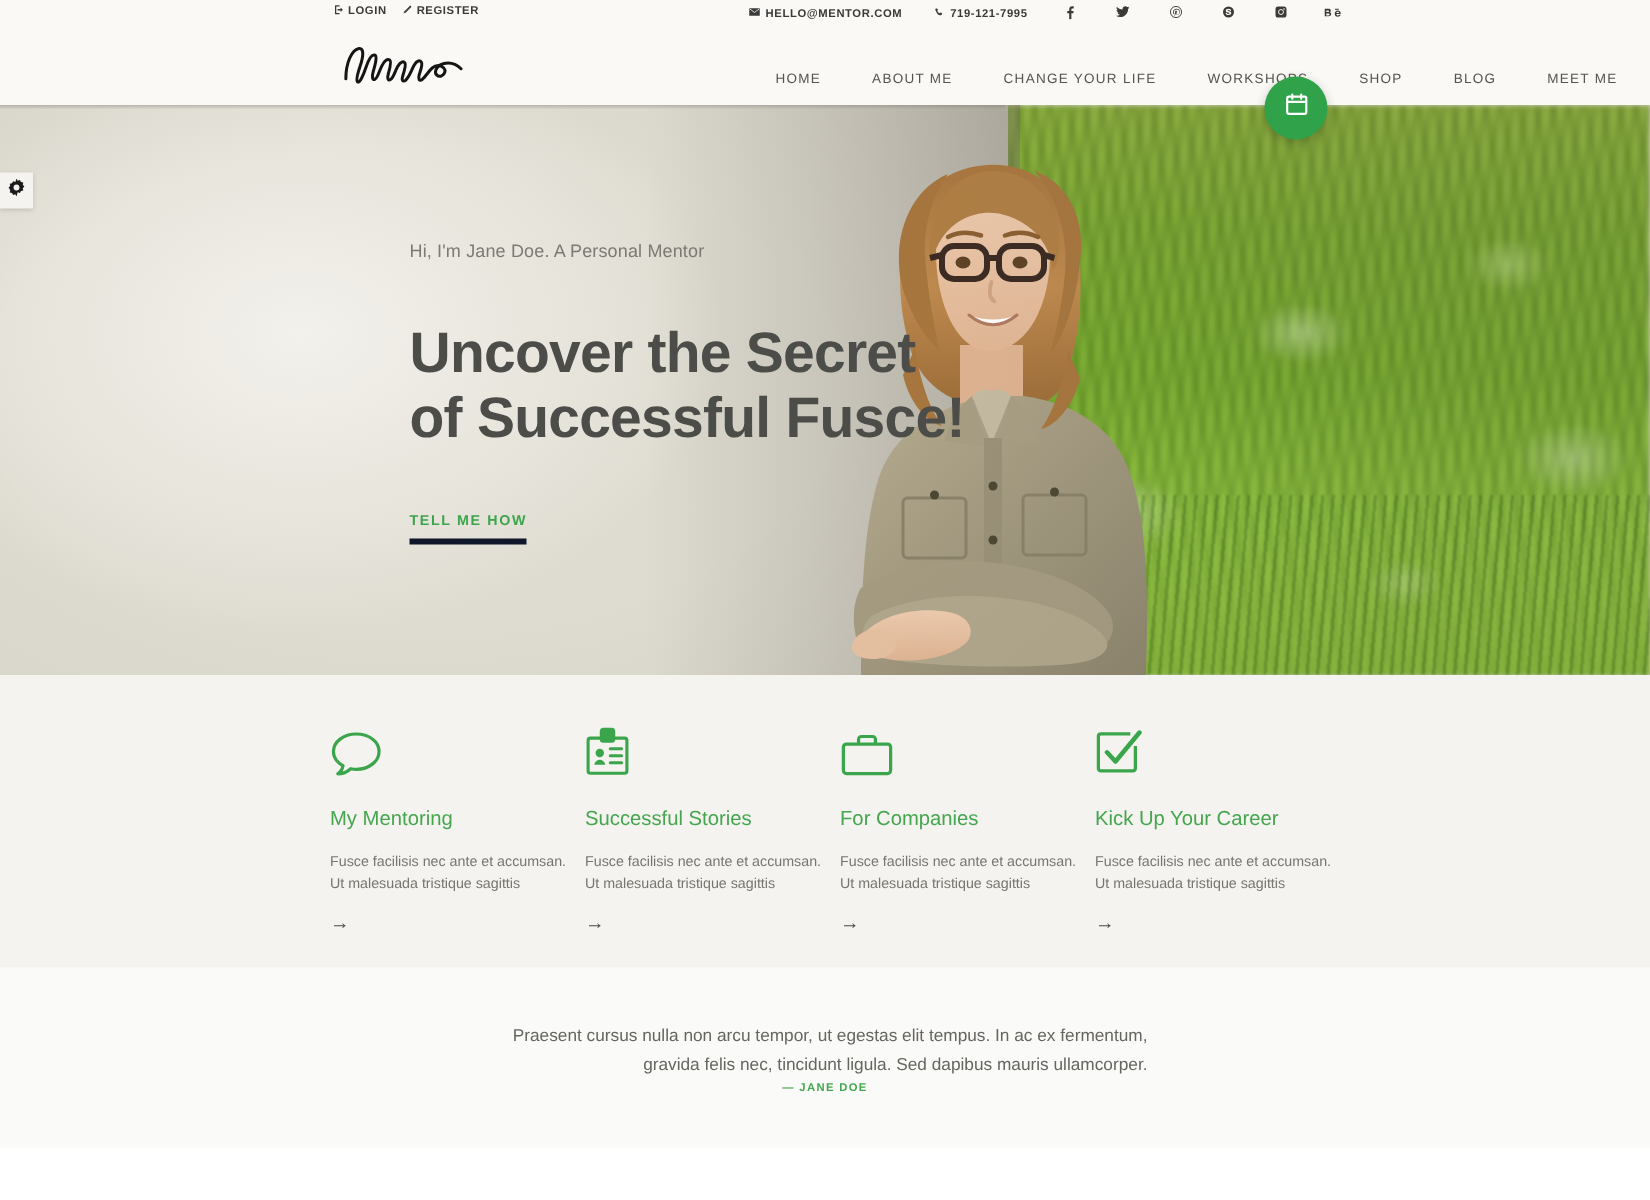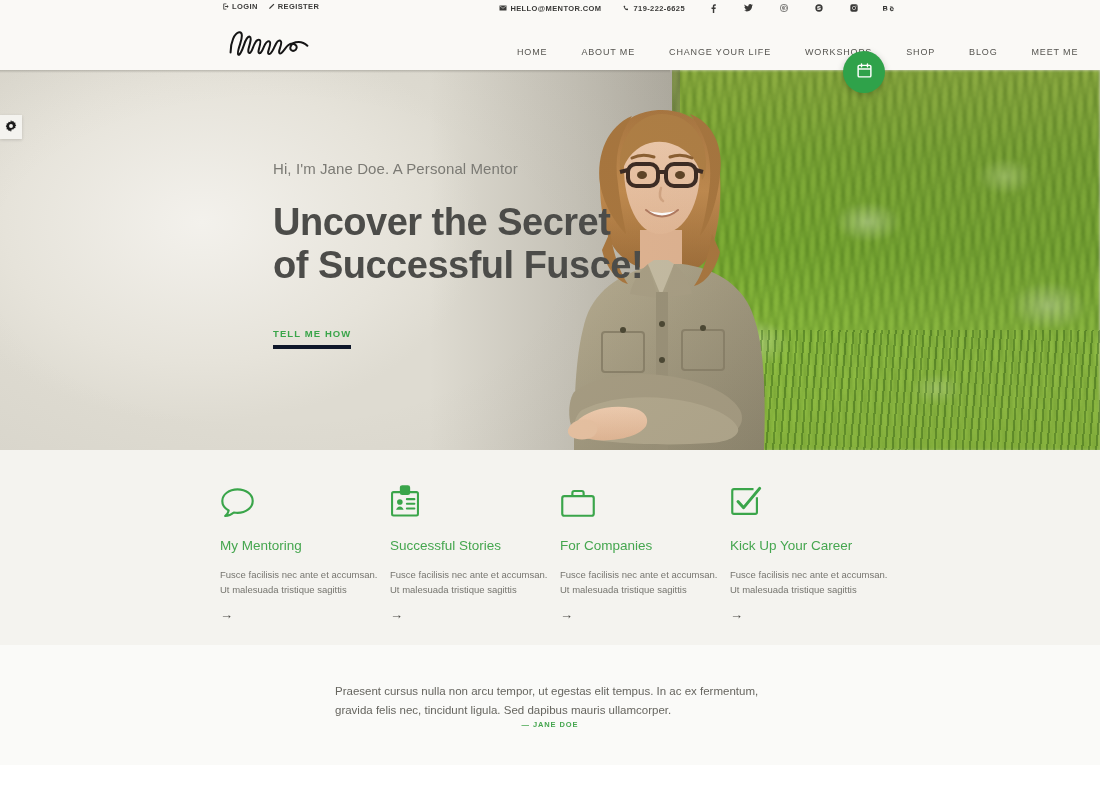--- a/index.html
+++ b/index.html
@@ -103,21 +103,21 @@
     pointer-events:none;
   }
 
   
   .person { position: absolute; left: 540px; top: 22px; width: 290px; height: 358px; }
 
   .hero-content {
     position: absolute; left: 273px; top: 90px; z-index: 5;
   }
   .hero-sub {
-    font-size: 15px; color: #7b7a74; letter-spacing: .1px; margin-bottom: 24px;
+    font-size: 12px; color: #7b7a74; letter-spacing: .1px; margin-bottom: 41px;
   }
   .hero-title {
     font-size: 38px; line-height: 1.14; color: #4c4c49;
     font-weight: 700; letter-spacing: -0.5px; white-space: pre-line;
   }
   .hero-cta {
     display: inline-block; margin-top: 40px;
     font-size: 9.5px; letter-spacing: 1.1px; font-weight: 700;
     color: #3aa54a; text-decoration: none; padding-bottom: 6px;
     border-bottom: 4px solid #0f172a;
@@ -162,21 +162,21 @@
     text-decoration: none; display:inline-block;
   }
 
   
   .quote {
     position: relative; background: #fafaf8; height: 120px;
     display: flex; flex-direction: column; align-items: center;
     padding-top: 37px;
   }
   .quote-text {
-    width: 430px; text-align: left; font-size: 11.5px; line-height: 1.65;
+    width: 430px; text-align: right; font-size: 11.5px; line-height: 1.65;
     color: #66655f;
   }
   .quote-author {
     font-size: 7.5px; letter-spacing: .9px;
     color: #45a64f; font-weight: 700;
   }
   .bottom-fill { height: 35px; background: #ffffff; }
 </style>
 </head>
 <body>
@@ -214,21 +214,21 @@
             </svg>
         </span>
         <span>HELLO@MENTOR.COM</span>
       </a>
       <a class="tb-item" href="#">
         <span>
           <svg width="7" height="7" viewBox="0 0 16 16" fill="currentColor">
               <path d="M3 1.5c1 0 1.5.3 2 1.3.4.8.2 1.3-.4 1.8-.5.4-.5.6-.2 1.2.6 1.2 1.6 2.2 2.8 2.8.6.3.8.3 1.2-.2.5-.6 1-.8 1.8-.4 1 .5 1.3 1 1.3 2 0 1-.8 1.8-1.9 1.8C5.7 11.8 4.2 10.3 1.2 3.4 1.2 2.3 2 1.5 3 1.5z"></path>
             </svg>
         </span>
-        <span>719-222-6625</span>
+        <span>719-121-7995</span>
       </a>
 
       <a class="tb-social" href="#">
         <svg width="5" height="9" viewBox="0 0 8 14" fill="currentColor">
             <path d="M5.2 14V7.6h2.1l.3-2.4H5.2V3.6c0-.7.2-1.2 1.2-1.2h1.3V.3C7.4.2 6.7.1 5.9.1 4.1.1 2.9 1.2 2.9 3.3v1.9H.8v2.4h2.1V14z"></path>
           </svg>
       </a>
       <a class="tb-social" href="#">
         <svg width="9" height="8" viewBox="0 0 16 14" fill="currentColor">
             <path d="M16 1.7c-.6.3-1.2.4-1.9.5.7-.4 1.2-1 1.4-1.8-.6.4-1.3.6-2.1.8A3.28 3.28 0 0 0 11 .1c-1.8 0-3.3 1.5-3.3 3.3 0 .3 0 .5.1.7C5.1 4 2.7 2.7 1.1.7c-.3.5-.4 1-.4 1.6 0 1.1.6 2.1 1.5 2.7-.5 0-1-.2-1.5-.4 0 1.6 1.1 2.9 2.6 3.2-.3.1-.6.1-.9.1-.2 0-.4 0-.6-.1.4 1.3 1.6 2.3 3.1 2.3-1.1.9-2.5 1.4-4.1 1.4H0c1.5.9 3.2 1.5 5 1.5 6 0 9.3-5 9.3-9.3v-.4c.7-.5 1.2-1.1 1.7-1.6z"></path>

